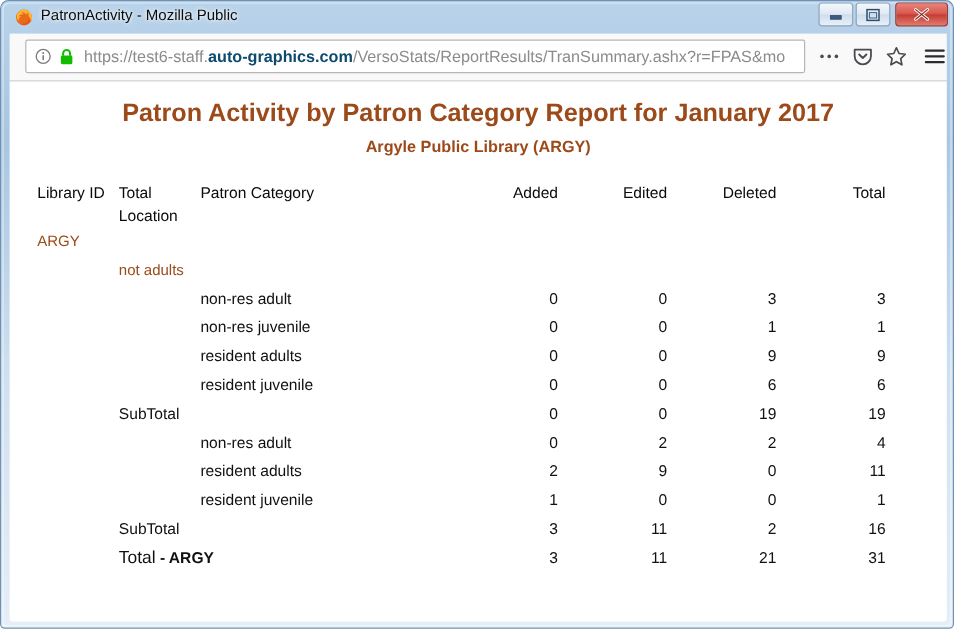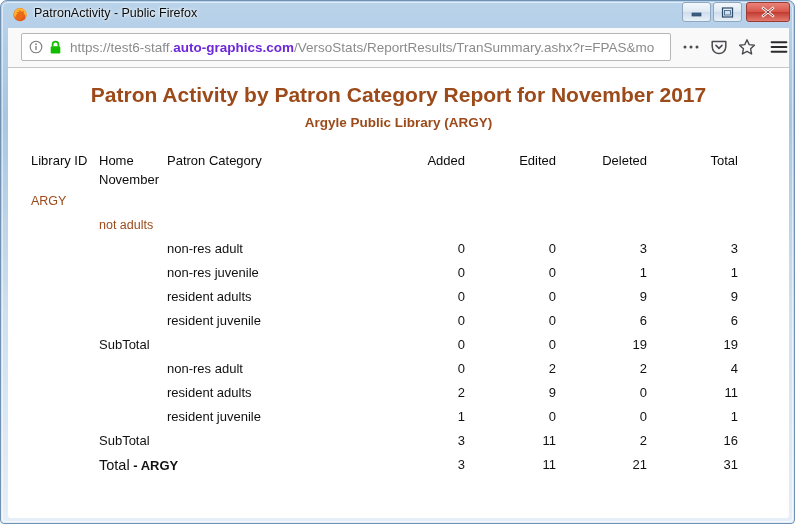--- a/index.html
+++ b/index.html
@@ -99,21 +99,21 @@
   }
   #info-icon { margin-left: 7px; flex: 0 0 auto; display: flex; }
   #lock-icon { margin-left: 6px; flex: 0 0 auto; display: flex; }
   #url-text {
     margin-left: 8px;
     font-size: 13.5px;
     color: #8b8b8e;
     white-space: nowrap;
     overflow: hidden;
   }
-  #url-text b { color: #6d28d9; font-weight: 600; }
+  #url-text b { color: #0c4a6e; font-weight: 600; }
 
   .chrome-btn {
     position: absolute;
     top: 8px;
     width: 22px; height: 22px;
     display: flex;
     align-items: center;
     justify-content: center;
   }
   #btn-pageactions { left: 672px; }
@@ -214,21 +214,21 @@
   <div id="window-inner-glow"></div>
 
   <div id="titlebar">
     <span id="favicon">
       <svg width="16" height="16" viewBox="0 0 16 16">
         <circle cx="8" cy="8.6" r="6.6" fill="#e96a17"></circle>
         <path d="M8 2.2 C11.6 2.2 14.6 5 14.6 8.6 C14.6 10 14.2 11.2 13.4 12.2 C13.9 10.4 13.2 8.6 11.8 7.6 C12.1 6.3 11.6 5 10.6 4.2 C10.7 5 10.4 5.7 9.8 6.1 C8.9 4.6 7.2 3.7 5.4 4 C6.5 4.3 7.3 5.1 7.6 6.1 C6 5.6 4.3 6.3 3.5 7.7 C4.2 7.2 5.1 7.1 5.9 7.4 C4.2 8 3.2 9.8 3.6 11.6 C2.7 10.7 2.1 9.5 2 8.2 C2.2 4.8 4.8 2.2 8 2.2 Z" fill="#ffb631"></path>
         <path d="M13.4 12.2 C12.2 13.7 10.2 14.8 8 14.8 C5.4 14.8 3.2 13.2 2.3 11 C2.9 12.8 4.6 14 6.5 13.9 C9.2 13.8 11.4 11.9 12 9.4 C12.6 10.2 13.6 11 13.4 12.2 Z" fill="#e44d26" opacity="0.75"></path>
       </svg>
     </span>
-    <span id="window-title">PatronActivity - Public Firefox</span>
+    <span id="window-title">PatronActivity - Mozilla Public</span>
 
     <div class="winbtn" id="btn-min">
       <svg width="27" height="18" viewBox="0 0 27 18">
         <rect x="9" y="10" width="9" height="3" fill="#3c5e80" stroke="#2d4a68" stroke-width="0.7"></rect>
       </svg>
     </div>
     <div class="winbtn" id="btn-max">
       <svg width="27" height="18" viewBox="0 0 27 18">
         <rect x="8.5" y="5" width="10" height="9" fill="none" stroke="#2d4a68" stroke-width="1.2"></rect>
         <rect x="10.5" y="7.5" width="6" height="4.5" fill="#cfe0f0" stroke="#3c5e80" stroke-width="0.8"></rect>
@@ -290,37 +290,37 @@
           <line x1="1.6" y1="2.2" x2="16.4" y2="2.2"></line>
           <line x1="1.6" y1="7" x2="16.4" y2="7"></line>
           <line x1="1.6" y1="11.8" x2="16.4" y2="11.8"></line>
         </g>
       </svg>
     </div>
   </div>
 
   <div id="content">
 
-    <div id="report-title">Patron Activity by Patron Category Report for November 2017</div>
+    <div id="report-title">Patron Activity by Patron Category Report for January 2017</div>
     <div id="report-subtitle">Argyle Public Library (ARGY)</div>
 
     <table id="report-table">
       <colgroup>
         <col class="col-libid">
         <col class="col-home">
         <col class="col-cat">
         <col class="col-num">
         <col class="col-num">
         <col class="col-num">
         <col class="col-num">
       </colgroup>
       <thead>
         <tr>
           <th>Library ID</th>
-          <th>Home November</th>
+          <th>Total Location</th>
           <th>Patron Category</th>
           <th class="num">Added</th>
           <th class="num">Edited</th>
           <th class="num">Deleted</th>
           <th class="num">Total</th>
         </tr>
       </thead>
       <tbody>
 
         <tr>

